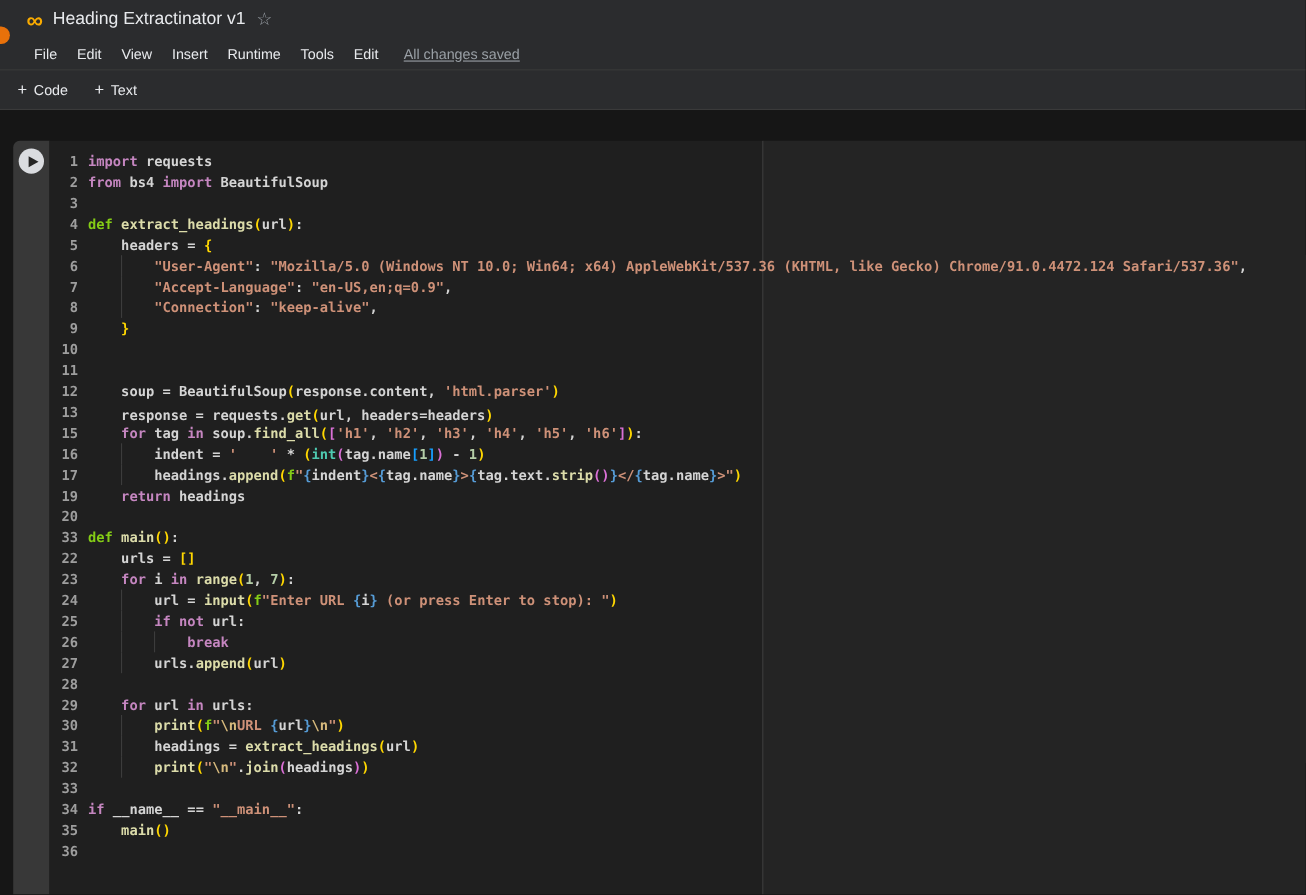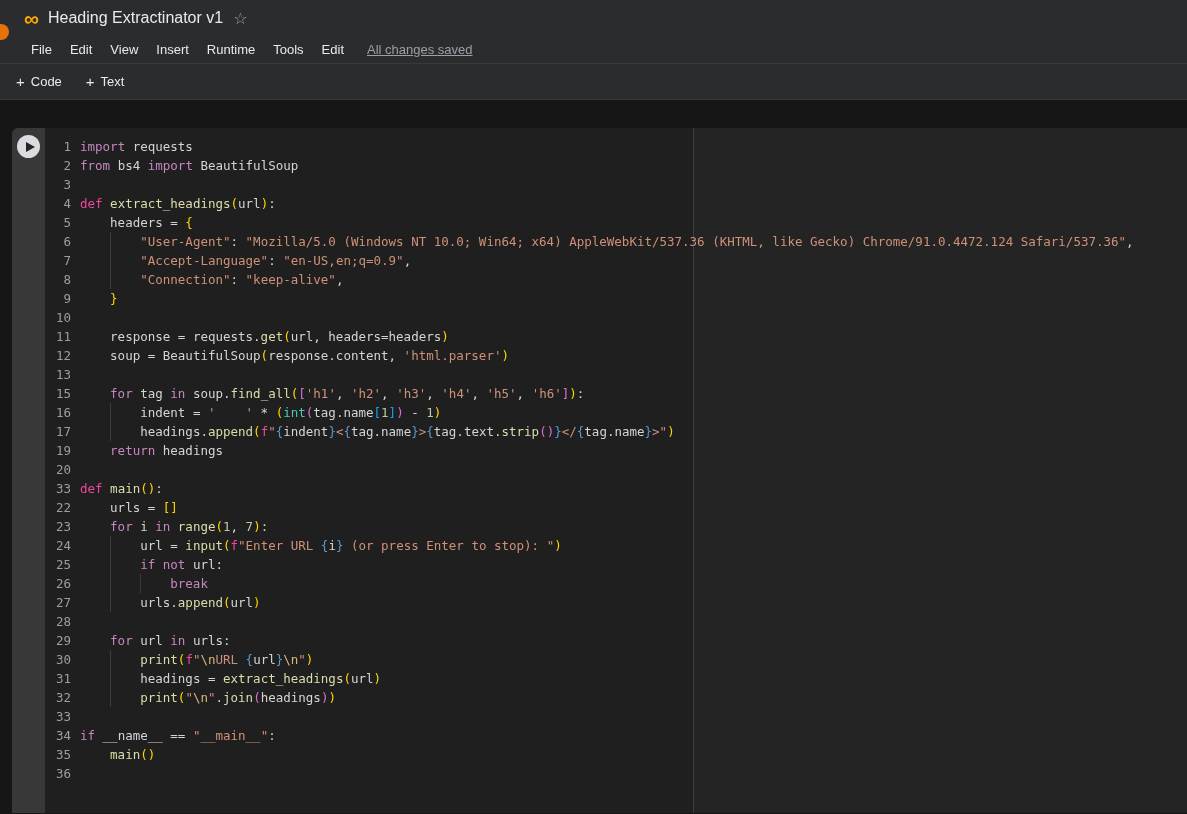--- a/index.html
+++ b/index.html
@@ -26,21 +26,21 @@
     height:37px; display:flex; align-items:center; padding-left:4px;
     border-top:1px solid #3a3a3a; border-bottom:1px solid #3a3a3a;
   }
   .tb-btn {
     background:none; border:none; color:#e8eaed; font-size:13px;
     font-family:"Liberation Sans",sans-serif;
     display:inline-flex; align-items:center; gap:6px; padding:0 12px; height:100%; cursor:pointer;
   }
   .plus { font-size:15px; line-height:1; }
 
-  .content { position:relative; height:713px; background:#161616; }
+  .content { position:relative; height:713px; background:#161616;font-weight:bold; }
   .right-zone { position:absolute; left:694px; top:28px; right:0; bottom:0; background:#242424; z-index:1; }
   .ruler { position:absolute; left:693px; top:28px; bottom:0; width:1px; background:#3f3f3f; z-index:1; }
 
   .cell { position:absolute; left:12px; top:28px; right:0; bottom:0; display:flex; }
   .cell-rail {
     width:33px; flex:none; background:#383838; border-radius:6px 0 0 0;
     display:flex; justify-content:center; align-items:flex-start; padding-top:7px;
   }
   .run-btn {
     width:23px; height:23px; border-radius:50%; background:#dadce0;
@@ -53,21 +53,21 @@
 
   .editor { flex:1; background:#1f1f1f; padding-top:9px; position:relative; overflow:hidden; }
   .lines { position:relative; z-index:2; font-family:"DejaVu Sans Mono", monospace; font-size:12.5px; }
   .code-line { height:19px; line-height:19px; white-space:pre; cursor:text; }
   .ln { display:inline-block; width:26px; margin-right:9px; text-align:right; color:#9e9e9e; user-select:none; }
   .code { position:relative; display:inline-block; height:19px; vertical-align:top; }
   .guide { position:absolute; top:0; bottom:0; width:1px; border-left:1px solid #3c3c3c; }
 
   .tk-txt { color:#d4d4d4; }
   .tk-kw  { color:#c586c0; }
-  .tk-def { color:#ec4899; }
+  .tk-def { color:#84cc16; }
   .tk-fn  { color:#dcdcaa; }
   .tk-str { color:#ce9178; }
   .tk-esc { color:#d7ba7d; }
   .tk-num { color:#b5cea8; }
   .tk-ty  { color:#4ec9b0; }
   .tk-b1  { color:#ffd700; }
   .tk-b2  { color:#da70d6; }
   .tk-b3  { color:#179fff; }
   .tk-fb  { color:#569cd6; }
 </style>
@@ -119,21 +119,21 @@
             <div class="code-line"><span class="ln">1</span><span class="code"><span class="tk-kw">import</span><span class="tk-txt"> requests</span></span></div>
             <div class="code-line"><span class="ln">2</span><span class="code"><span class="tk-kw">from</span><span class="tk-txt"> bs4 </span><span class="tk-kw">import</span><span class="tk-txt"> BeautifulSoup</span></span></div>
             <div class="code-line"><span class="ln">3</span><span class="code"></span></div>
             <div class="code-line"><span class="ln">4</span><span class="code"><span class="tk-def">def </span><span class="tk-fn">extract_headings</span><span class="tk-b1">(</span><span class="tk-txt">url</span><span class="tk-b1">)</span><span class="tk-txt">:</span></span></div>
             <div class="code-line"><span class="ln">5</span><span class="code" style="padding-left: 4ch;"><span class="tk-txt">headers = </span><span class="tk-b1">{</span></span></div>
             <div class="code-line"><span class="ln">6</span><span class="code" style="padding-left: 8ch;"><span class="guide" style="left: 4ch;"></span><span class="tk-str">"User-Agent"</span><span class="tk-txt">: </span><span class="tk-str">"Mozilla/5.0 (Windows NT 10.0; Win64; x64) AppleWebKit/537.36 (KHTML, like Gecko) Chrome/91.0.4472.124 Safari/537.36"</span><span class="tk-txt">,</span></span></div>
             <div class="code-line"><span class="ln">7</span><span class="code" style="padding-left: 8ch;"><span class="guide" style="left: 4ch;"></span><span class="tk-str">"Accept-Language"</span><span class="tk-txt">: </span><span class="tk-str">"en-US,en;q=0.9"</span><span class="tk-txt">,</span></span></div>
             <div class="code-line"><span class="ln">8</span><span class="code" style="padding-left: 8ch;"><span class="guide" style="left: 4ch;"></span><span class="tk-str">"Connection"</span><span class="tk-txt">: </span><span class="tk-str">"keep-alive"</span><span class="tk-txt">,</span></span></div>
             <div class="code-line"><span class="ln">9</span><span class="code" style="padding-left: 4ch;"><span class="tk-b1">}</span></span></div>
             <div class="code-line"><span class="ln">10</span><span class="code"></span></div>
-            <div class="code-line"><span class="ln">11</span><span class="code" style="padding-left: 4ch;"><span class="tk-txt">response = requests.</span><span class="tk-fn">get</span><span class="tk-b1">(</span><span class="tk-txt">url, headers=headers</span><span class="tk-b1">)</span></span></div>
+            <div class="code-line"><span class="ln">11</span><span class="code" style="padding-left: 4ch; margin-top: 41px;"><span class="tk-txt">response = requests.</span><span class="tk-fn">get</span><span class="tk-b1">(</span><span class="tk-txt">url, headers=headers</span><span class="tk-b1">)</span></span></div>
             <div class="code-line"><span class="ln">12</span><span class="code" style="padding-left: 4ch;"><span class="tk-txt">soup = BeautifulSoup</span><span class="tk-b1">(</span><span class="tk-txt">response.content, </span><span class="tk-str">'html.parser'</span><span class="tk-b1">)</span></span></div>
             <div class="code-line"><span class="ln">13</span><span class="code"></span></div>
             <div class="code-line"><span class="ln">15</span><span class="code" style="padding-left: 4ch;"><span class="tk-kw">for</span><span class="tk-txt"> tag </span><span class="tk-kw">in</span><span class="tk-txt"> soup.</span><span class="tk-fn">find_all</span><span class="tk-b1">(</span><span class="tk-b2">[</span><span class="tk-str">'h1'</span><span class="tk-txt">, </span><span class="tk-str">'h2'</span><span class="tk-txt">, </span><span class="tk-str">'h3'</span><span class="tk-txt">, </span><span class="tk-str">'h4'</span><span class="tk-txt">, </span><span class="tk-str">'h5'</span><span class="tk-txt">, </span><span class="tk-str">'h6'</span><span class="tk-b2">]</span><span class="tk-b1">)</span><span class="tk-txt">:</span></span></div>
             <div class="code-line"><span class="ln">16</span><span class="code" style="padding-left: 8ch;"><span class="guide" style="left: 4ch;"></span><span class="tk-txt">indent = </span><span class="tk-str">'    '</span><span class="tk-txt"> * </span><span class="tk-b1">(</span><span class="tk-ty">int</span><span class="tk-b2">(</span><span class="tk-txt">tag.name</span><span class="tk-b3">[</span><span class="tk-num">1</span><span class="tk-b3">]</span><span class="tk-b2">)</span><span class="tk-txt"> - </span><span class="tk-num">1</span><span class="tk-b1">)</span></span></div>
             <div class="code-line"><span class="ln">17</span><span class="code" style="padding-left: 8ch;"><span class="guide" style="left: 4ch;"></span><span class="tk-txt">headings.</span><span class="tk-fn">append</span><span class="tk-b1">(</span><span class="tk-def">f</span><span class="tk-str">"</span><span class="tk-fb">{</span><span class="tk-txt">indent</span><span class="tk-fb">}</span><span class="tk-str">&lt;</span><span class="tk-fb">{</span><span class="tk-txt">tag.name</span><span class="tk-fb">}</span><span class="tk-str">&gt;</span><span class="tk-fb">{</span><span class="tk-txt">tag.text.</span><span class="tk-fn">strip</span><span class="tk-b2">()</span><span class="tk-fb">}</span><span class="tk-str">&lt;/</span><span class="tk-fb">{</span><span class="tk-txt">tag.name</span><span class="tk-fb">}</span><span class="tk-str">&gt;"</span><span class="tk-b1">)</span></span></div>
             <div class="code-line"><span class="ln">19</span><span class="code" style="padding-left: 4ch; text-align: right;"><span class="tk-kw">return</span><span class="tk-txt"> headings</span></span></div>
             <div class="code-line"><span class="ln">20</span><span class="code"></span></div>
             <div class="code-line"><span class="ln">33</span><span class="code"><span class="tk-def">def </span><span class="tk-fn">main</span><span class="tk-b1">()</span><span class="tk-txt">:</span></span></div>
             <div class="code-line"><span class="ln">22</span><span class="code" style="padding-left: 4ch;"><span class="tk-txt">urls = </span><span class="tk-b1">[]</span></span></div>
             <div class="code-line"><span class="ln">23</span><span class="code" style="padding-left: 4ch;"><span class="tk-kw">for</span><span class="tk-txt"> i </span><span class="tk-kw">in</span><span class="tk-txt"> </span><span class="tk-fn">range</span><span class="tk-b1">(</span><span class="tk-num">1</span><span class="tk-txt">, </span><span class="tk-num">7</span><span class="tk-b1">)</span><span class="tk-txt">:</span></span></div>

